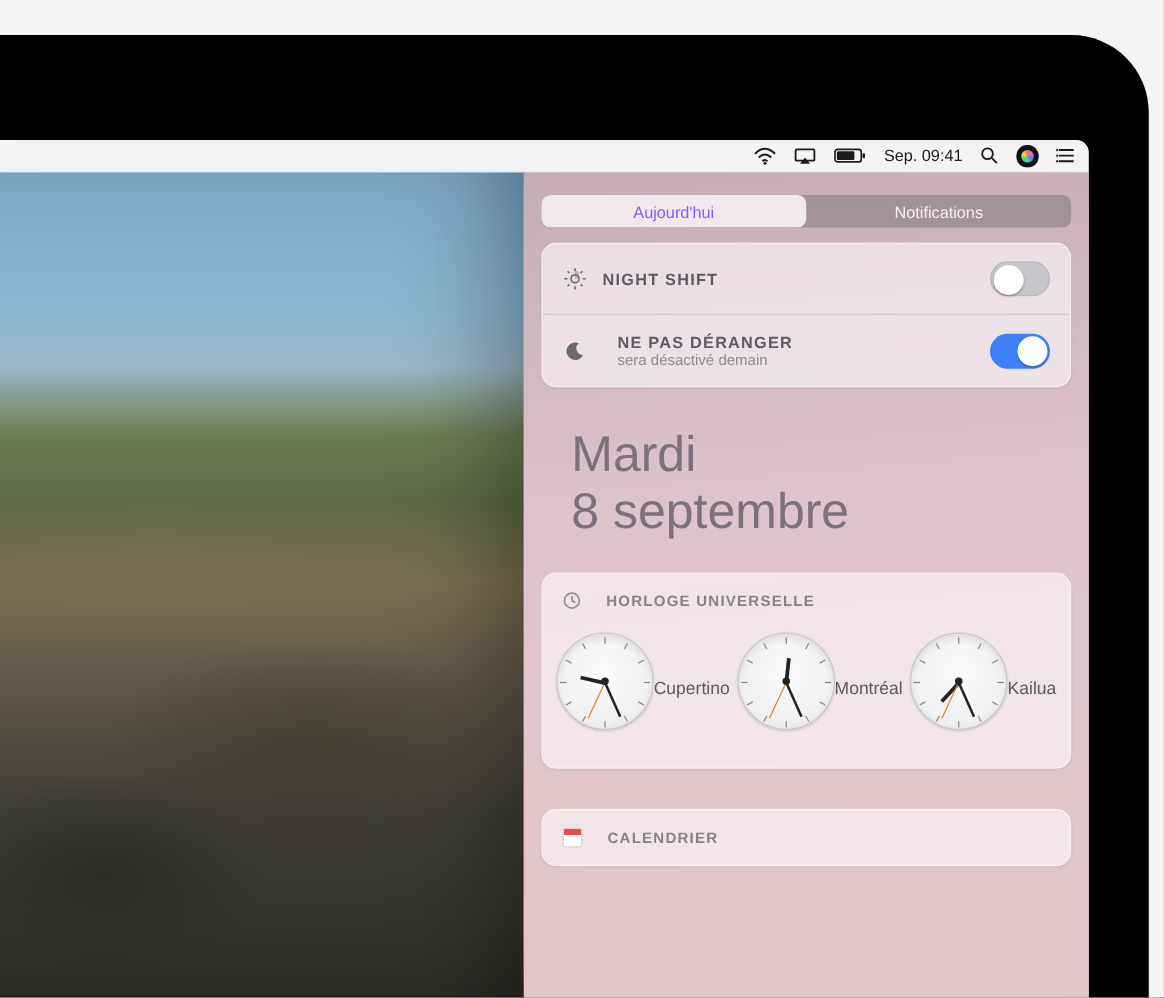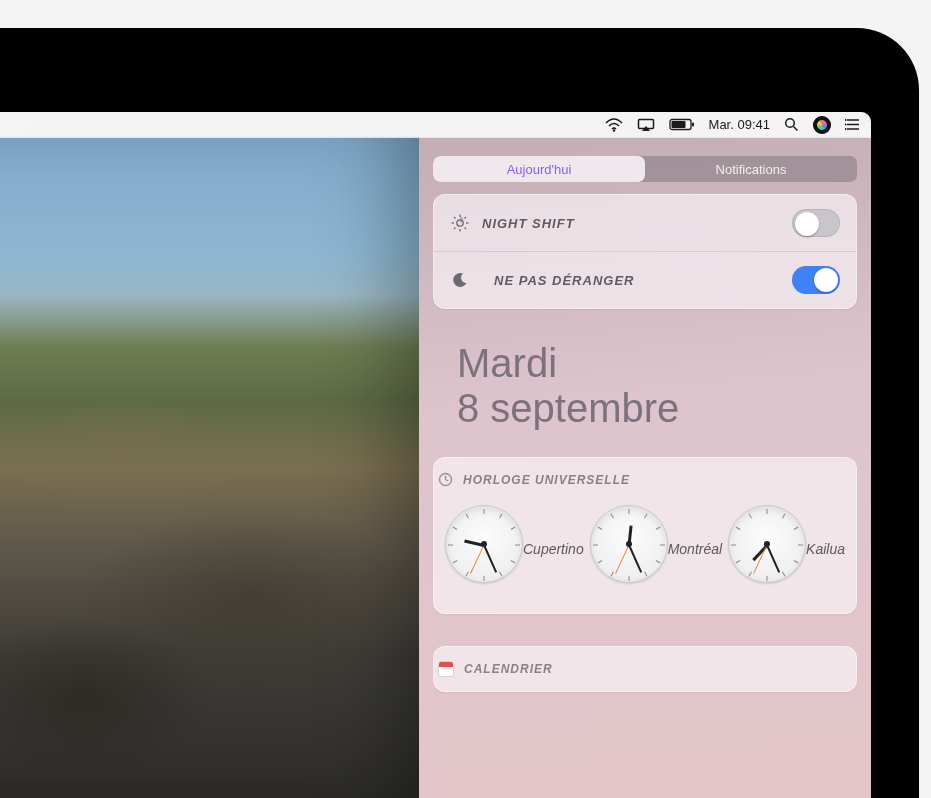--- a/index.html
+++ b/index.html
@@ -115,21 +115,20 @@
     font-weight: 500;
     border-radius: 7px;
   }
 
   .card {
     margin: 0 14px 32px;
     background: rgba(250,246,249,.65);
     border-radius: 12px;
     border: 1px solid rgba(255,255,255,.4);
     box-shadow: 0 1px 2px rgba(0,0,0,.06);
-    font-style: italic;
   }
 
   .setting-row {
     display:flex; align-items:center;
     padding: 14px 16px;
     gap: 12px;
   }
   .setting-row + .setting-row { border-top: 1px solid rgba(0,0,0,.1); gap: 24px; }
   .setting-row .icon-slot { width:20px; display:flex; justify-content:center; color:#6a6a6f;}
   .setting-row .labels { flex:1; }
@@ -151,22 +150,22 @@
 
   .big-date {
     margin: 24px 0 26px 38px;
     color: #7b727e;
     font-weight: 300;
   }
   .big-date .line1 { font-size: 40px; }
   .big-date .line2 { font-size: 40px; }
 
   .widget-head {
-    display:flex; align-items:center; gap:10px;
-    padding: 14px 4px 8px;
+    display:flex; align-items:center; gap:20px;
+    padding: 14px 16px 8px;
     font-size: 12px; letter-spacing:1px; font-weight:700;
     color:#8a8188; text-transform:uppercase;
   }
   .widget-head .wicon{ color:#9a9098; display:inline-flex; }
 
   .clocks {
     display:flex; justify-content:space-around;
     padding: 10px 8px 20px;
   }
   .clock {
@@ -219,21 +218,21 @@
               <path d="M5 13 L9 8 L13 13 Z" fill="#1b1b1b"></path>
             </svg>
         </span>
         <span class="icon">
           <svg width="26" height="13" viewBox="0 0 26 13">
               <rect x="1" y="1.5" width="21" height="10" rx="2" fill="none" stroke="#1b1b1b" stroke-width="1.3"></rect>
               <rect x="2.5" y="3" width="14" height="7" rx="1" fill="#1b1b1b"></rect>
               <rect x="23" y="4.5" width="2" height="4" rx="1" fill="#1b1b1b"></rect>
             </svg>
         </span>
-        <span class="txt">Mar. 09:41</span>
+        <span class="txt">Sep. 09:41</span>
         <span class="icon">
           <svg width="15" height="15" viewBox="0 0 15 15">
               <circle cx="6" cy="6" r="4.3" fill="none" stroke="#1b1b1b" stroke-width="1.5"></circle>
               <line x1="9.5" y1="9.5" x2="13.5" y2="13.5" stroke="#1b1b1b" stroke-width="1.5"></line>
             </svg>
         </span>
         <span class="icon">
             <span class="siri-icon"></span>
           </span>
         <span class="icon">
@@ -281,20 +280,21 @@
               </div>
           </div>
           <div class="setting-row">
             <span class="icon-slot">
               <svg width="16" height="16" viewBox="0 0 16 16">
                   <path d="M11 1.5 A7 7 0 1 0 14.5 11 A5.4 5.4 0 0 1 11 1.5 Z" fill="#6a6a6f"></path>
                 </svg>
             </span>
             <div class="labels">
               <div class="title">NE PAS DÉRANGER</div>
+              <div class="sub">sera désactivé demain</div>
             </div>
             <div class="toggle on">
                 <div class="knob"></div>
               </div>
           </div>
         </div>
 
         <div class="big-date">
           <div class="line1">Mardi</div>
           <div class="line2">8 septembre</div>

